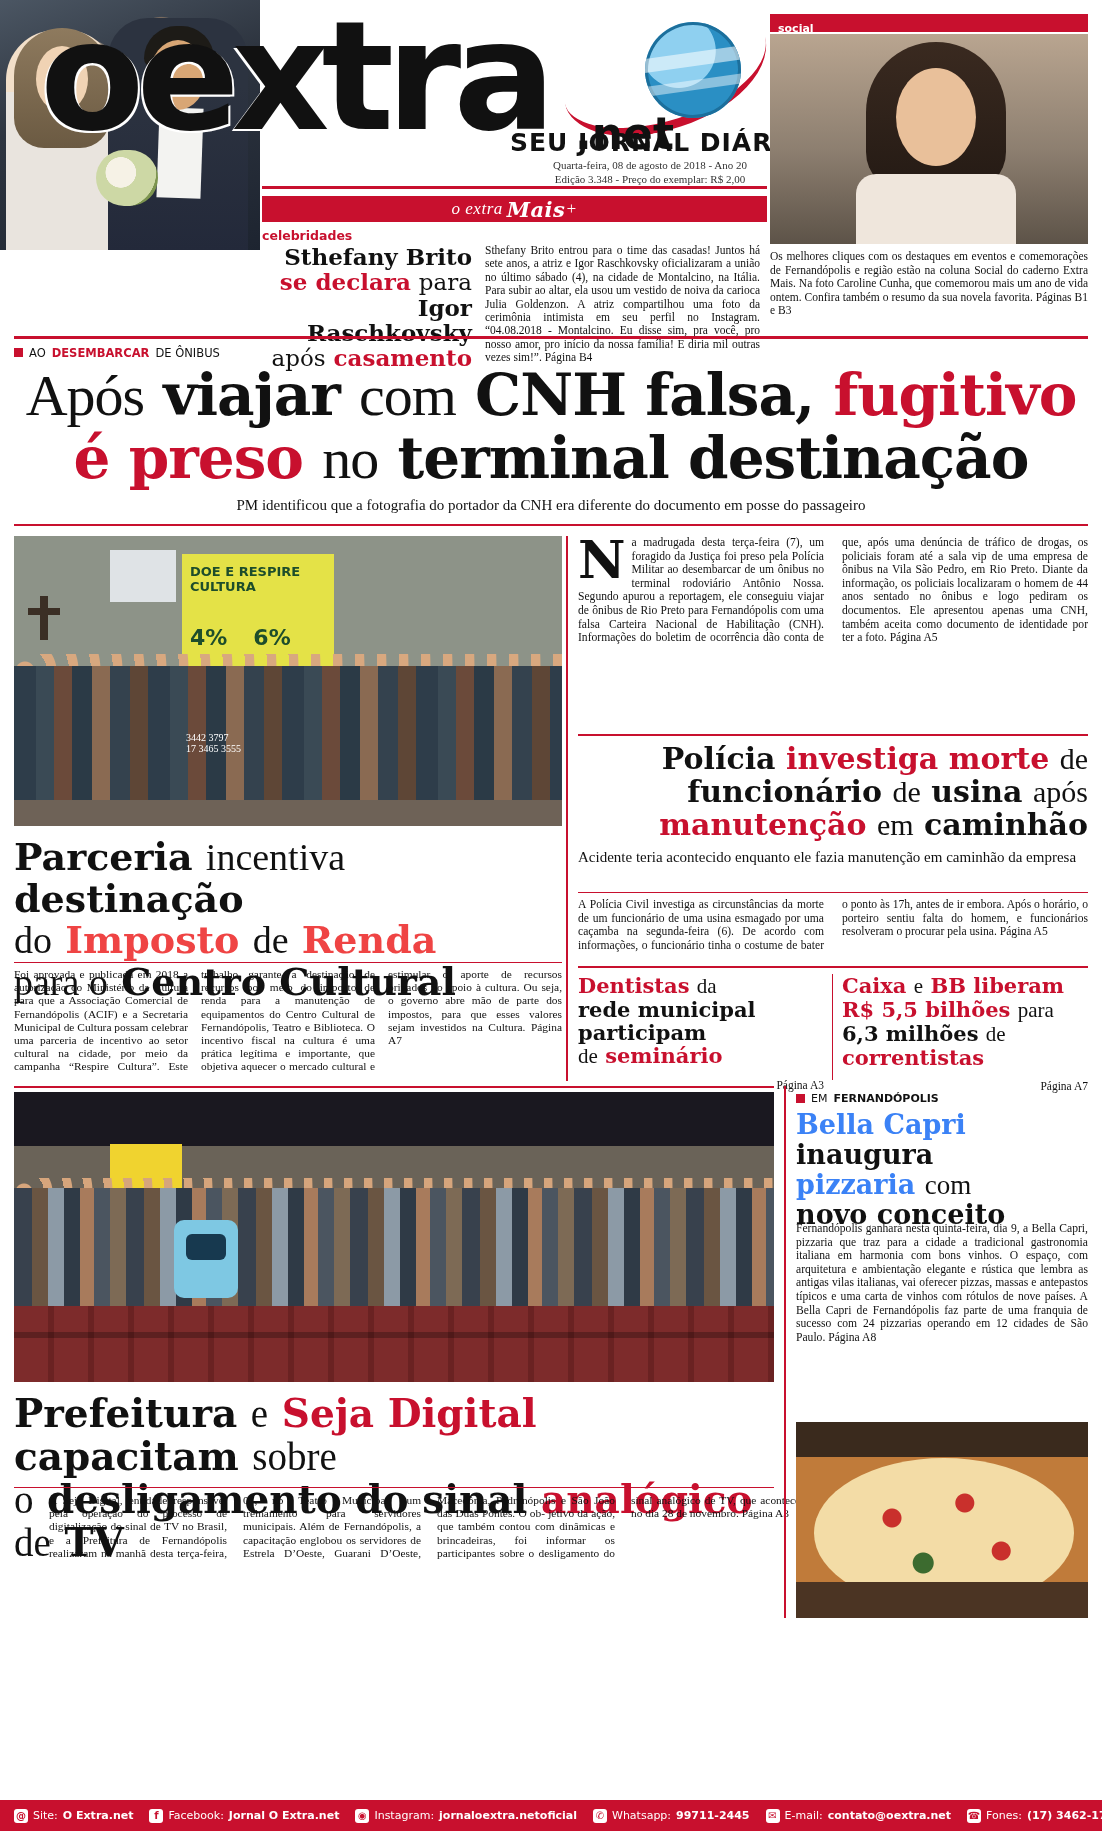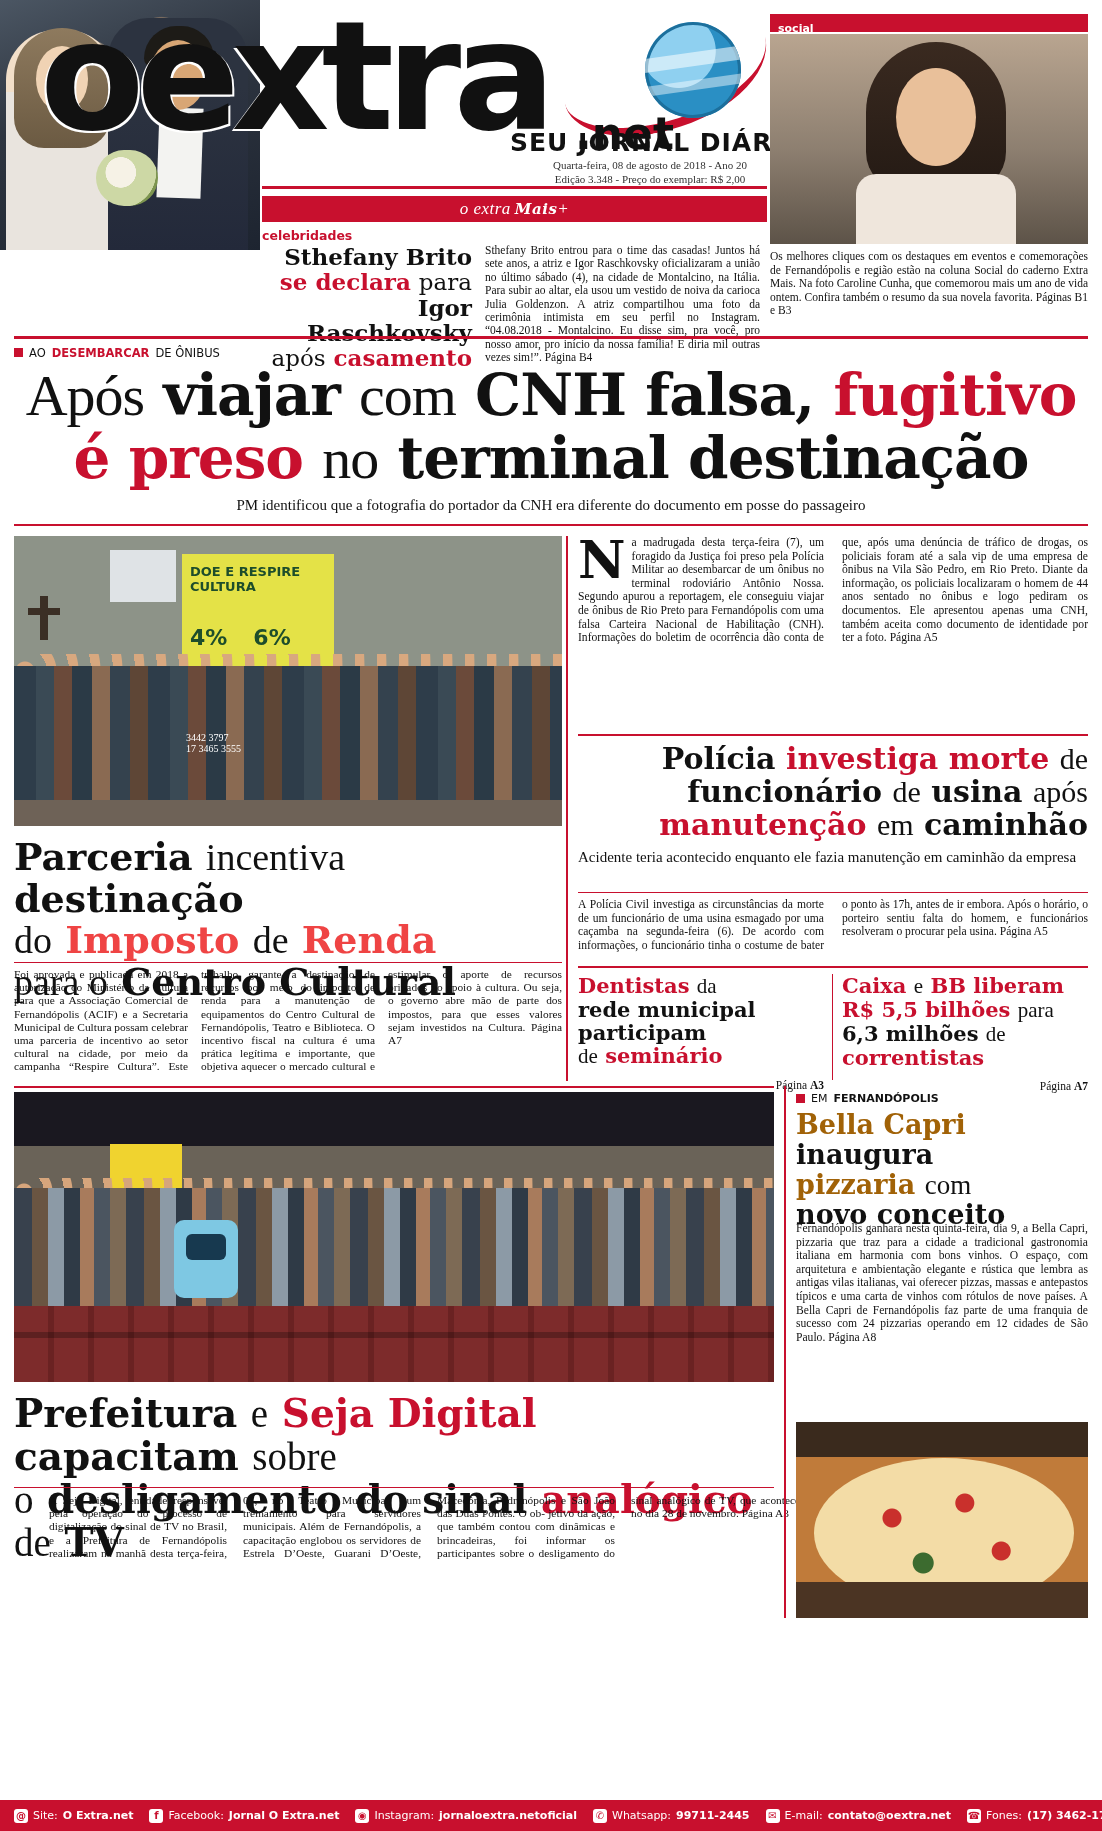--- a/index.html
+++ b/index.html
@@ -110,21 +110,21 @@
     font-family:"DejaVu Sans", sans-serif;
     font-weight:bold; font-size:25px; letter-spacing:1px; color:#111;
   }
   .mast-redline { position:absolute; left:262px; top:186px; width:505px; height:3px; background:#c8102e; }
 
   .extramais {
     position:absolute; left:262px; top:196px; width:505px; height:26px;
     background:#c8102e; color:#fff; display:flex; align-items:center; justify-content:center;
     font-size:17px; font-style:italic; letter-spacing:.5px;
   }
-  .extramais b { font-family:"DejaVu Serif", serif; font-size:15px; margin-left:4px; }
+  .extramais b { font-family:"DejaVu Serif", serif; font-size:21px; margin-left:4px; }
 
   
   .social-head {
     position:absolute; left:770px; top:14px; width:318px; height:18px;
     background:#c8102e; color:#fff; font-family:"DejaVu Sans", sans-serif;
     font-size:11px; font-weight:bold; padding:8px 8px;
   }
   .social-photo {
     position:absolute; left:770px; top:34px; width:318px; height:210px;
     background:
@@ -265,21 +265,21 @@
 
   
   .brief-rule { position:absolute; left:578px; top:966px; width:510px; height:2px; background:#c8102e; }
   .brief {
     position:absolute; top:974px; width:246px;
     font-family:"DejaVu Serif", serif; font-weight:bold; font-size:21px; line-height:23px;
   }
   .brief .r { color:#c8102e; }
   .brief .lt { font-family:"Liberation Serif", serif; font-weight:normal; }
   .brief-page { font-family:"Liberation Serif", serif; font-weight:normal; font-size:11.5px; text-align:right; display:block; margin-top:6px;}
-  .brief-page b { font-weight:bold;margin-top:28px; }
+  .brief-page b { font-weight:normal;margin-top:28px; }
   #brief1 { left:578px; }
   #brief2 { left:842px; }
   .brief-divider { position:absolute; left:832px; top:974px; width:1px; height:106px; background:#c8102e; }
   .col1-divider1 { position:absolute; left:566px; top:536px; width:2px; height:545px; background:#c8102e; }
 
   
   .bottom-rule { position:absolute; left:14px; top:1086px; width:760px; height:2px; background:#c8102e; }
   .photo2 {
     position:absolute; left:14px; top:1092px; width:760px; height:290px;
     background:linear-gradient(180deg,#1d1b22 0 16%, #6a6358 16% 58%, #7c2f2f 58% 100%);
@@ -333,21 +333,21 @@
   .fern-tag {
     position:absolute; left:796px; top:1090px; height:16px;
     font-family:"DejaVu Sans", sans-serif; font-size:11px; display:flex; align-items:center; gap:6px;
   }
   .fern-tag .sq { width:9px; height:9px; background:#c8102e; display:inline-block; }
   .fern-tag b { font-weight:bold; }
   .fern-head {
     position:absolute; left:796px; top:1110px; width:292px;
     font-family:"DejaVu Serif", serif; font-weight:bold; font-size:27px; line-height:30px;
   }
-  .fern-head .r { color:#a16207; }
+  .fern-head .r { color:#3b82f6; }
   .fern-head .lt { font-family:"Liberation Serif", serif; font-weight:normal; }
   .fern-text {
     position:absolute; left:796px; top:1222px; width:292px;
     font-size:11.6px; line-height:13.6px; text-align:justify;
   }
   .photo3 {
     position:absolute; left:796px; top:1422px; width:292px; height:196px;
     background:linear-gradient(180deg,#3a2a1d 0 18%, #c07b3a 18% 100%);
     overflow:hidden;
   }

